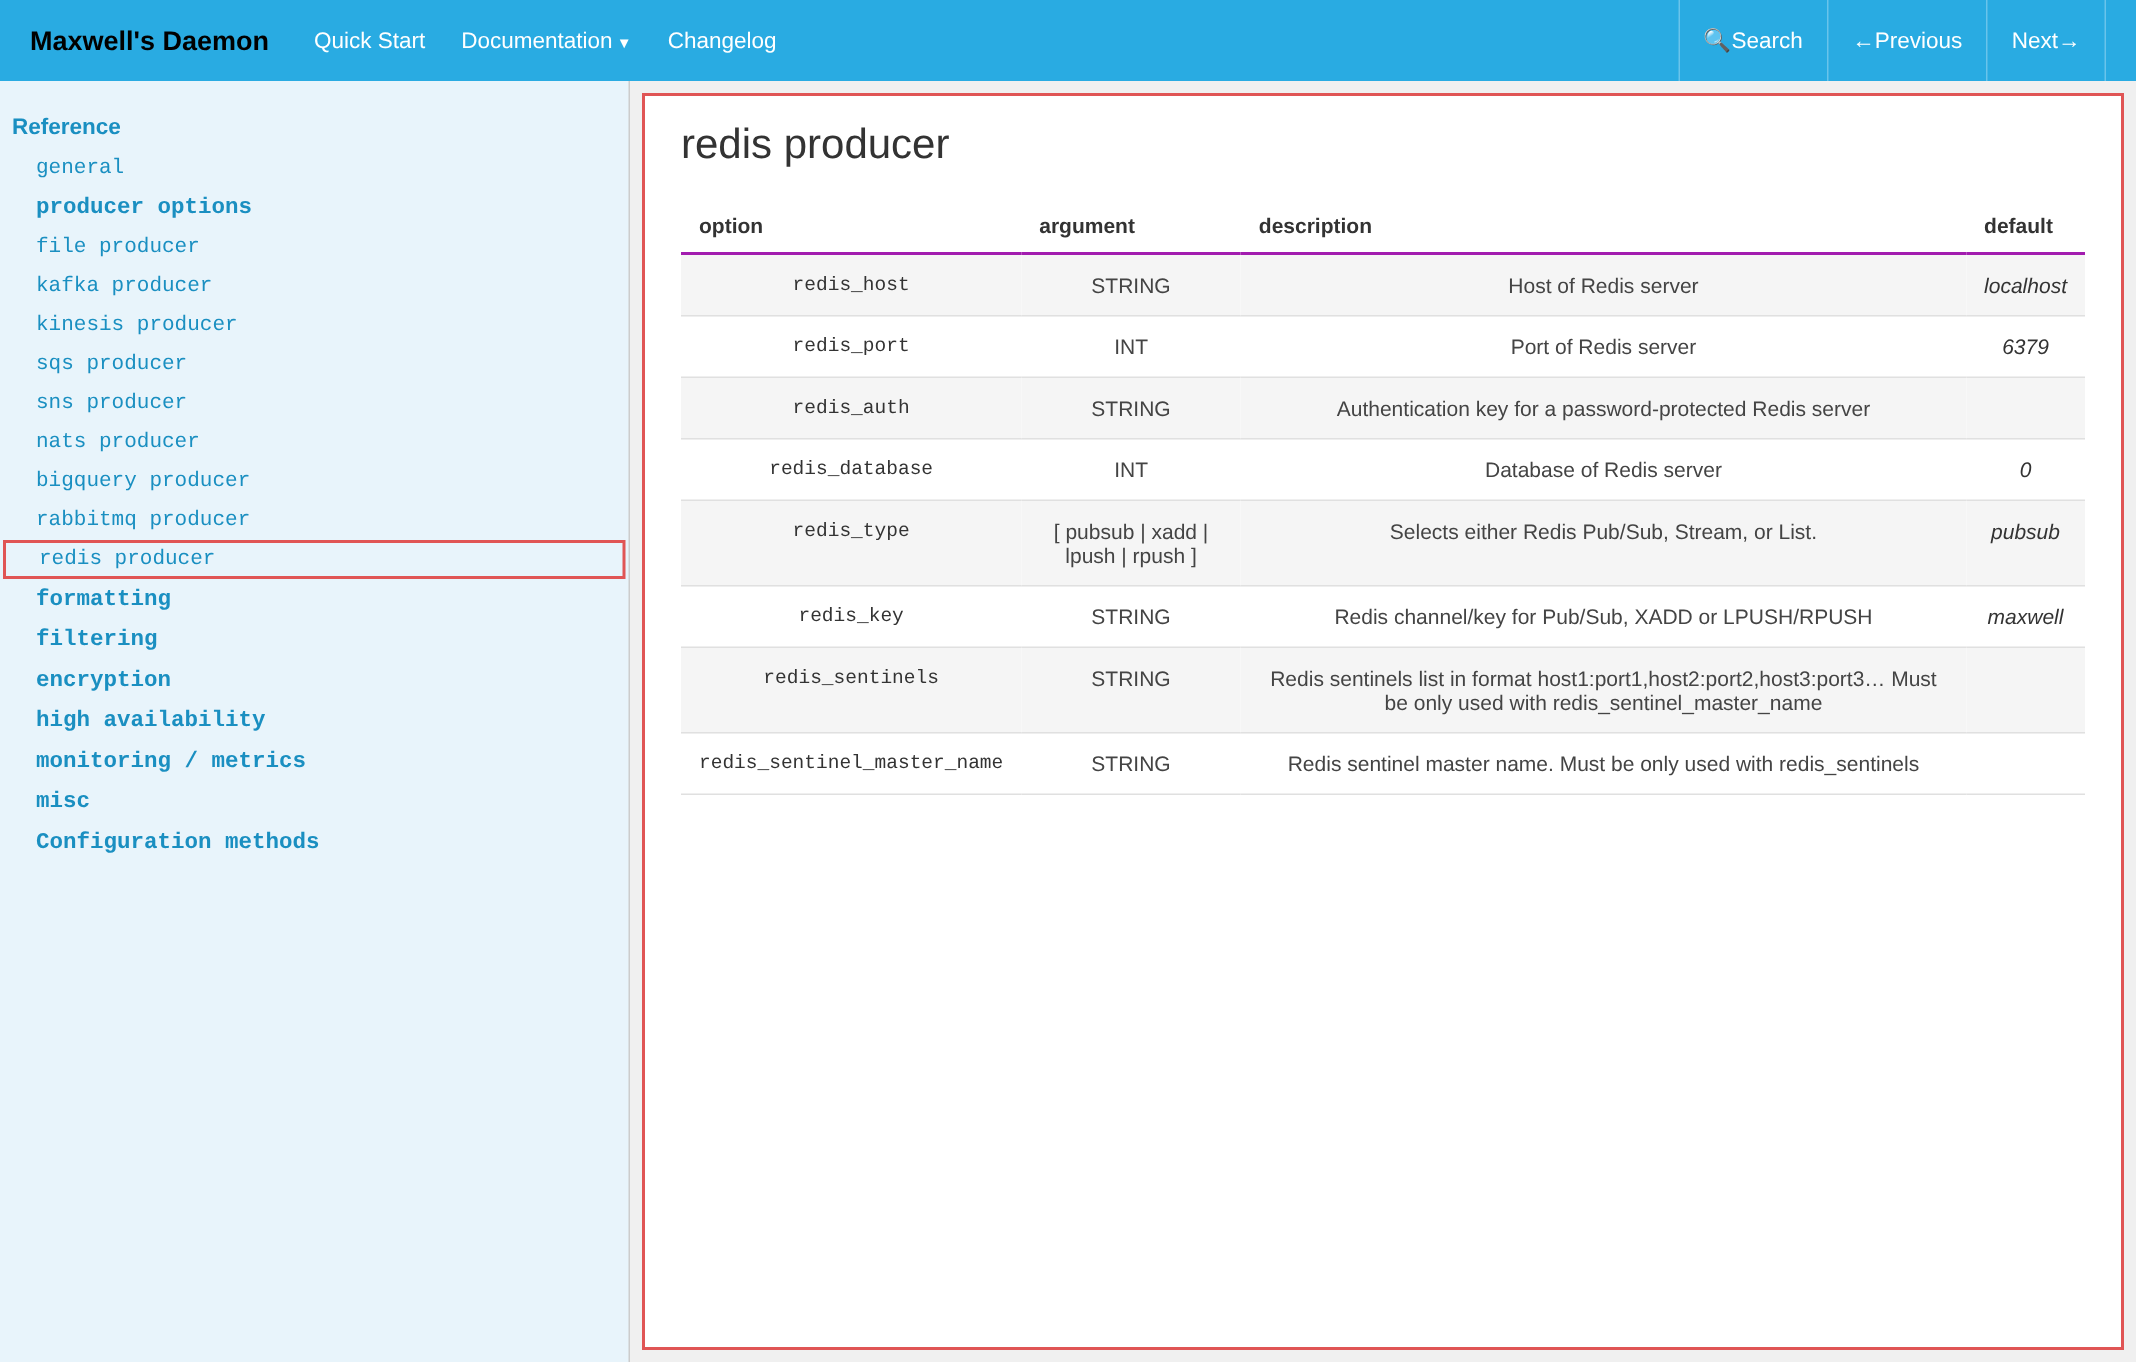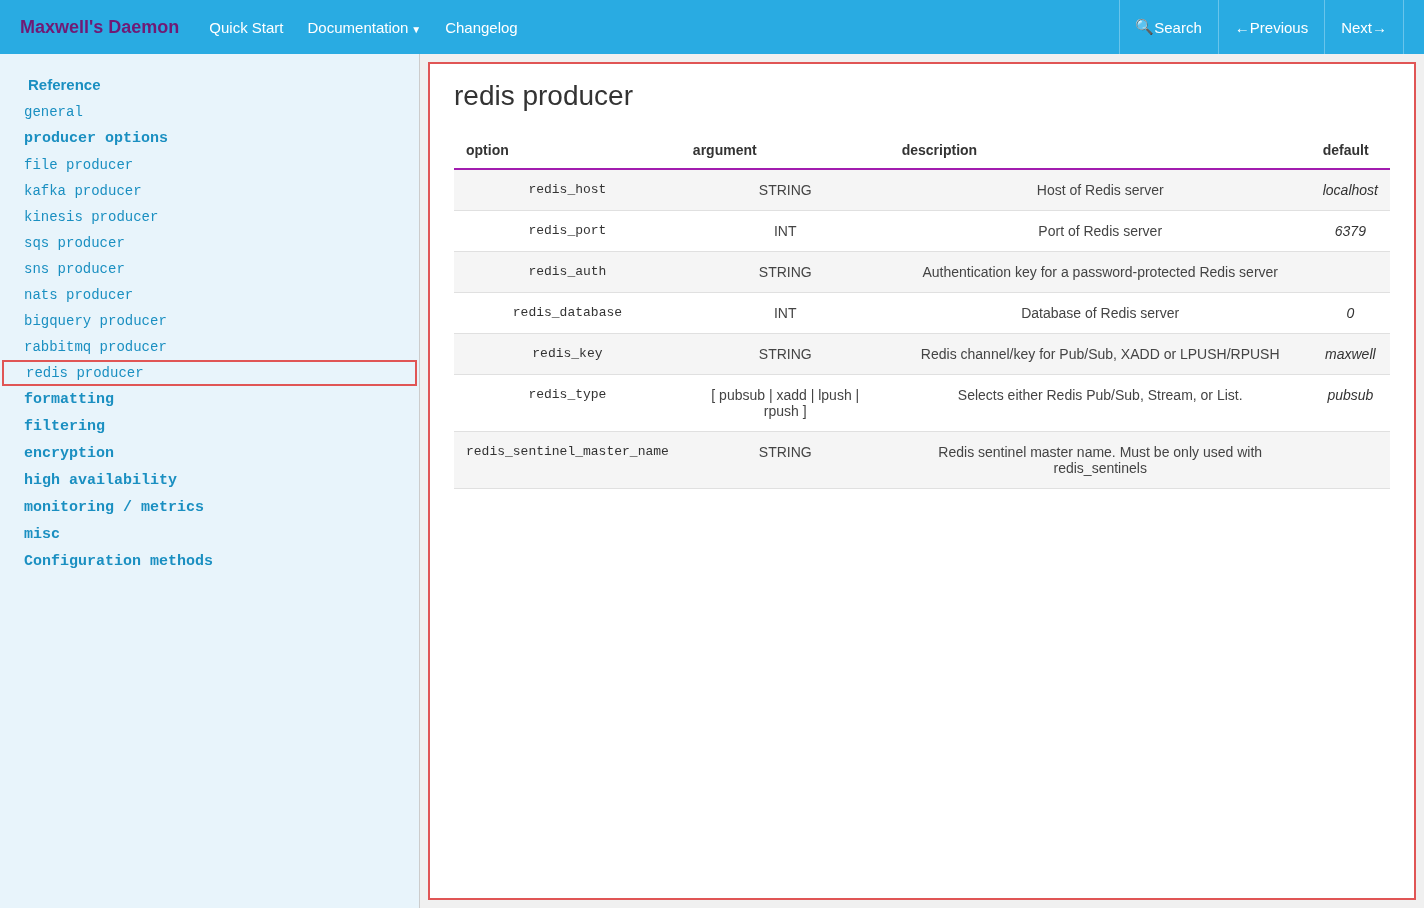--- a/index.html
+++ b/index.html
@@ -10,21 +10,21 @@
       background: #29abe2;
       display: flex;
       align-items: center;
       padding: 0 20px;
       height: 54px;
       color: white;
     }
     .navbar-brand {
       font-size: 18px;
       font-weight: bold;
-      color: #701a75;
+      color: #000000;
       margin-right: 30px;
       text-decoration: none;
     }
     .navbar-links {
       display: flex;
       align-items: center;
       gap: 24px;
       flex: 1;
     }
     .navbar-links a {
@@ -68,21 +68,21 @@
     .sidebar {
       width: 420px;
       min-width: 220px;
       background: #e8f4fb;
       padding: 16px 0;
       border-right: 1px solid #ccc;
     }
     .sidebar-section-title {
       font-weight: bold;
       color: #1a8fc1;
-      padding: 6px 28px;
+      padding: 6px 8px;
       font-size: 15px;
     }
     .sidebar-item {
       padding: 5px 24px;
       color: #1a8fc1;
       cursor: pointer;
       font-size: 14px;
       font-family: Liberation Mono, monospace;
     }
     .sidebar-item.active {
@@ -232,32 +232,38 @@
             <td>Authentication key for a password-protected Redis server</td>
             <td class="default-col"></td>
           </tr>
           <tr>
             <td class="option-col">redis_database</td>
             <td>INT</td>
             <td>Database of Redis server</td>
             <td class="default-col">0</td>
           </tr>
           <tr>
-            <td class="option-col">redis_key</td>
-            <td>STRING</td>
-            <td>Redis channel/key for Pub/Sub, XADD or LPUSH/RPUSH</td>
-            <td class="default-col">maxwell</td>
-          </tr>
-          <tr>
             <td class="option-col">redis_type</td>
             <td>[ pubsub | xadd | lpush | rpush ]</td>
             <td>Selects either Redis Pub/Sub, Stream, or List.</td>
             <td class="default-col">pubsub</td>
           </tr>
           <tr>
+            <td class="option-col">redis_key</td>
+            <td>STRING</td>
+            <td>Redis channel/key for Pub/Sub, XADD or LPUSH/RPUSH</td>
+            <td class="default-col">maxwell</td>
+          </tr>
+          <tr>
+            <td class="option-col">redis_sentinels</td>
+            <td>STRING</td>
+            <td>Redis sentinels list in format host1:port1,host2:port2,host3:port3… Must be only used with redis_sentinel_master_name</td>
+            <td class="default-col"></td>
+          </tr>
+          <tr>
             <td class="option-col">redis_sentinel_master_name</td>
             <td>STRING</td>
             <td>Redis sentinel master name. Must be only used with redis_sentinels</td>
             <td class="default-col"></td>
           </tr>
         </tbody>
     </table>
   </div>
 
 </div>

